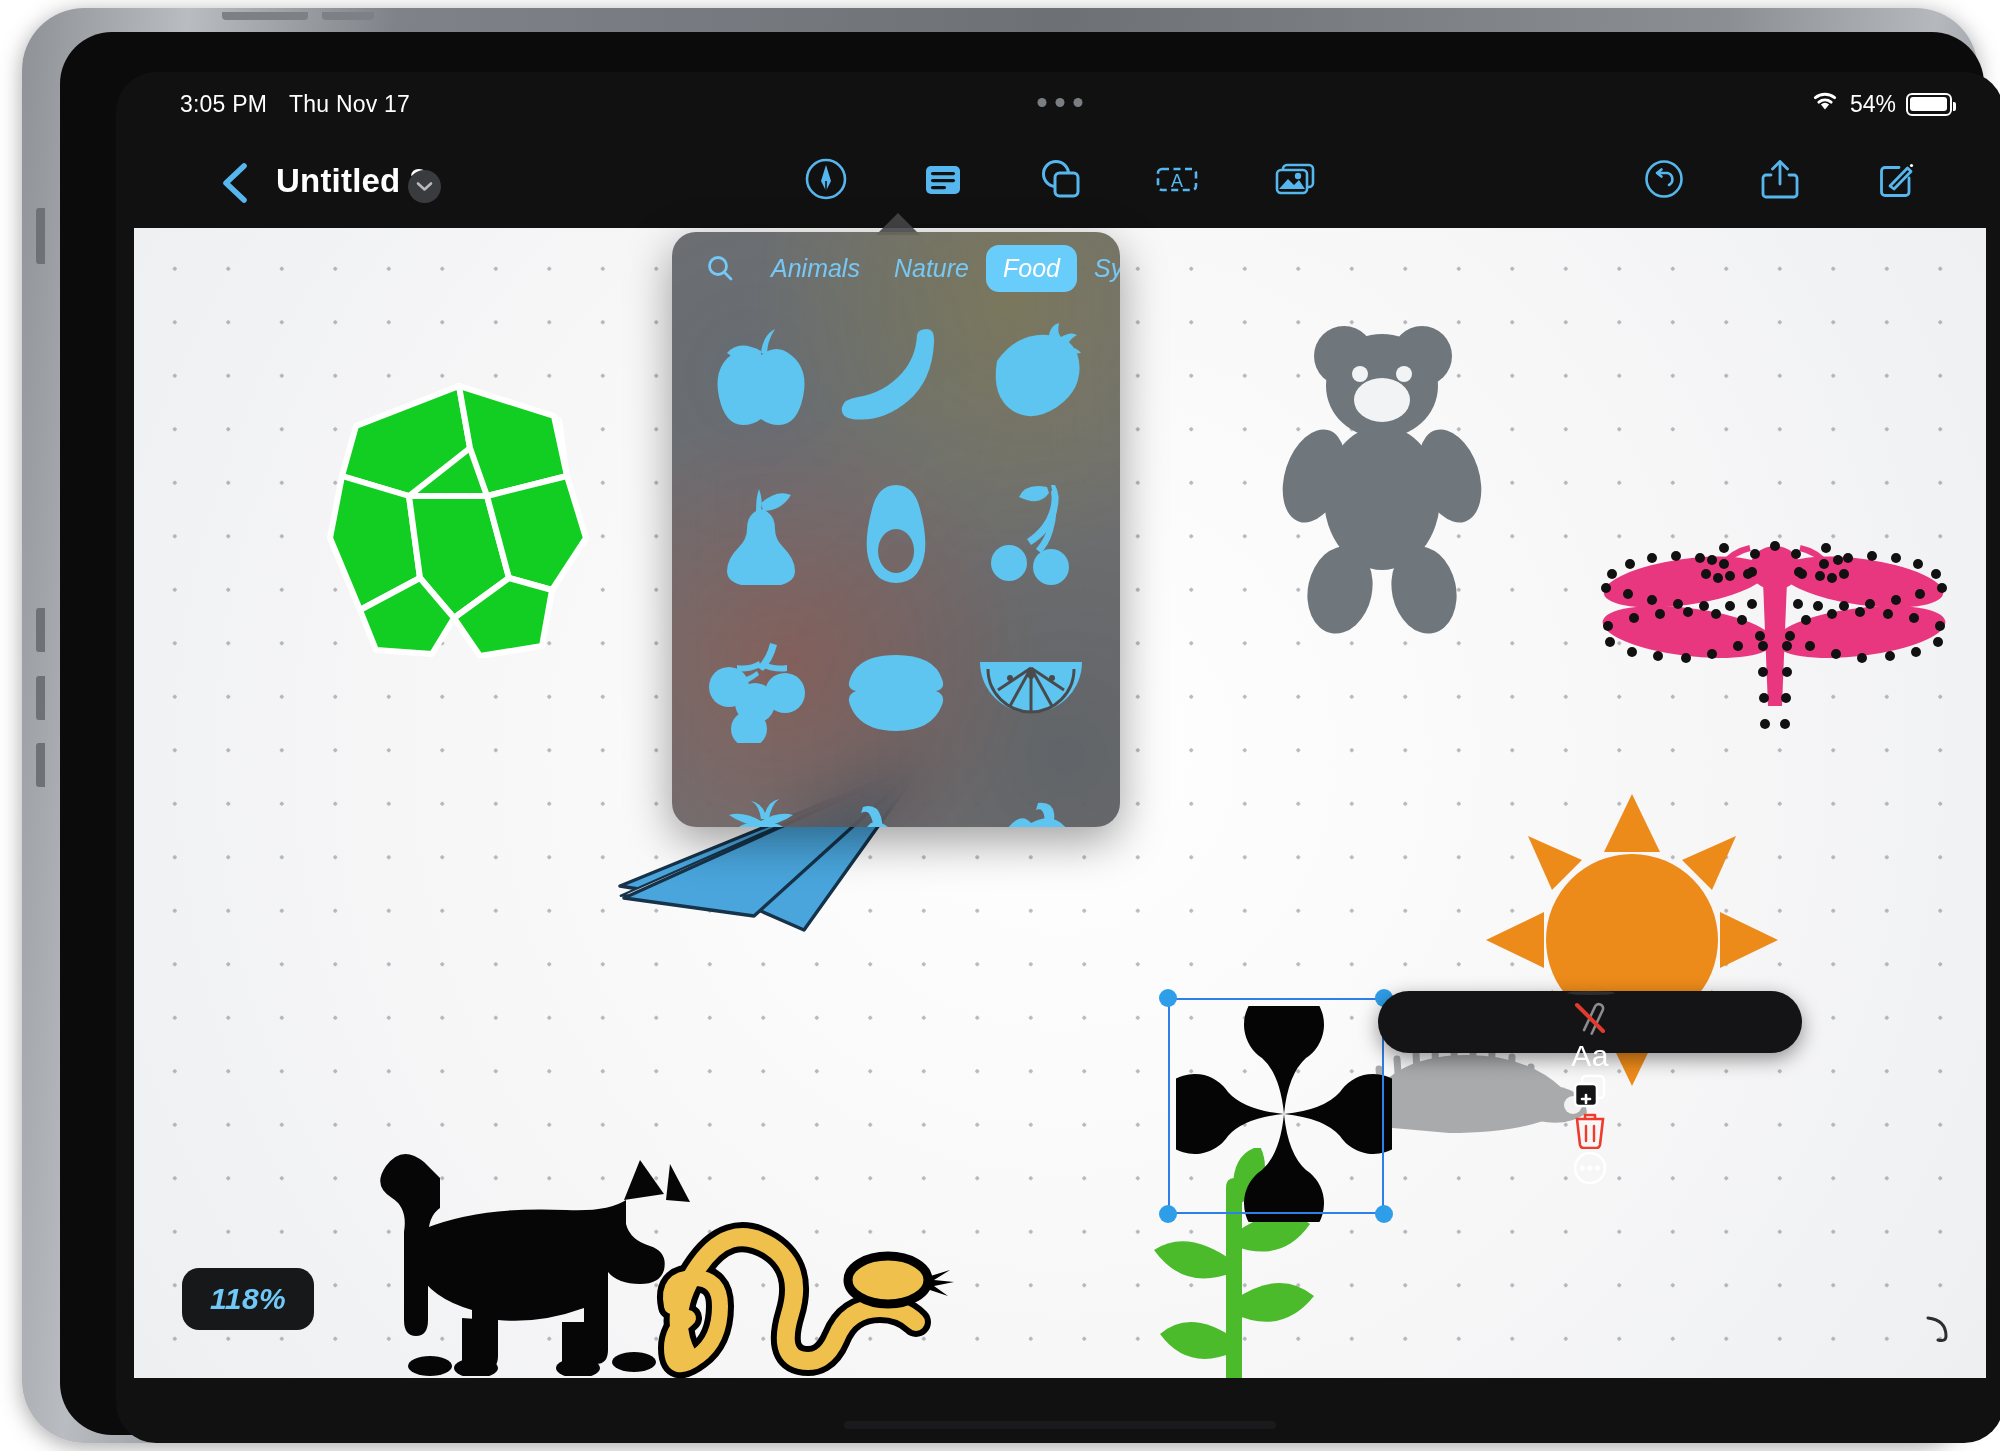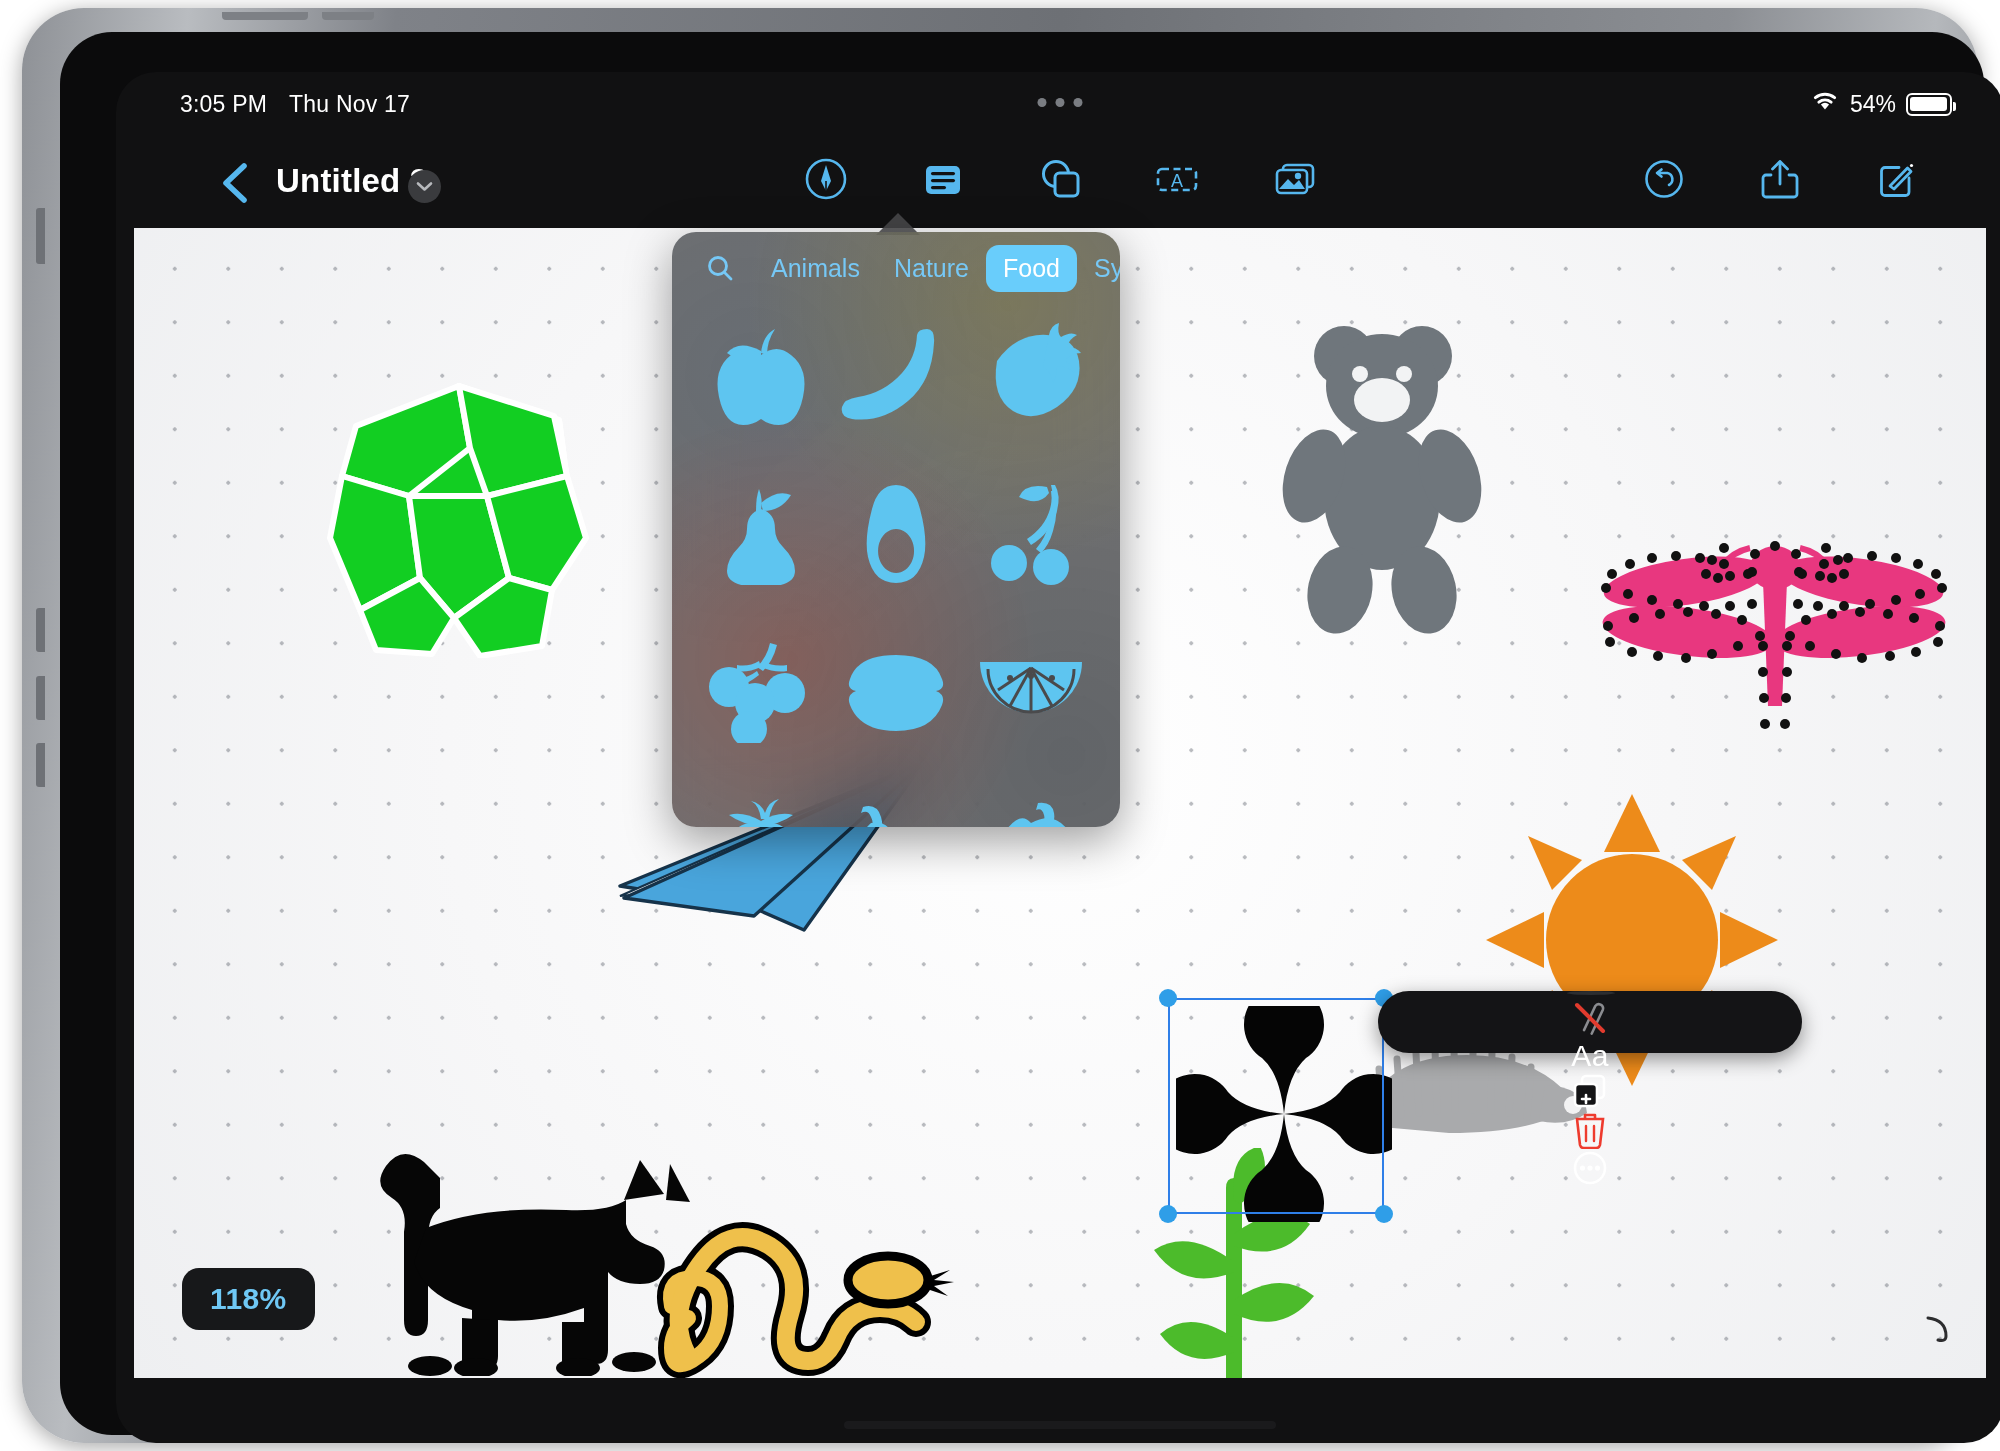--- a/index.html
+++ b/index.html
@@ -62,20 +62,21 @@
   #tools{position:absolute;left:50%;transform:translateX(-50%);top:16px;display:flex;gap:65px;align-items:center;}
   .tool{width:52px;height:54px;display:flex;align-items:center;justify-content:center;cursor:pointer;}
   #rtools{position:absolute;right:82px;top:16px;display:flex;gap:64px;align-items:center;}
 
   
   #canvas{
     position:absolute;left:18px;top:156px;width:1852px;height:1150px;
     background:
       radial-gradient(circle at 50% 46%, #ffffff 0%, #f7f7f8 55%, #eeeff1 100%);
     overflow:hidden;
+    font-style:italic;
   }
   #dots{
     position:absolute;inset:0;
     background-image:radial-gradient(circle, rgba(90,95,105,.42) 1.6px, transparent 1.8px);
     background-size:53.5px 53.5px;
     background-position:14px 14px;
   }
 
   .shape{position:absolute;}
 
@@ -105,21 +106,21 @@
       radial-gradient(circle at 26% 72%, rgba(168,62,48,.33), transparent 46%),
       radial-gradient(circle at 75% 12%, rgba(150,140,40,.28), transparent 42%),
       radial-gradient(circle at 18% 24%, rgba(70,95,120,.22), transparent 48%),
       radial-gradient(circle at 88% 88%, rgba(60,70,80,.30), transparent 50%);
     pointer-events:none;}
   #picker-arrow{position:absolute;left:760px;top:141px;width:0;height:0;
     border-left:22px solid transparent;border-right:22px solid transparent;
     border-bottom:22px solid rgba(74,74,76,0.88);}
   #tabs{position:absolute;left:0;top:0;width:100%;height:72px;display:flex;align-items:center;
     padding-left:20px;gap:0;overflow:hidden;}
-  .tab{color:#76c8f6;font-size:25px;padding:9px 17px;border-radius:13px;white-space:nowrap;cursor:pointer;}
+  .tab{color:#76c8f6;font-size:25px;padding:9px 17px;border-radius:13px;white-space:nowrap;cursor:pointer;font-style:italic;}
   .tab.active{background:#69cdfb;color:#fff;font-weight:500;}
   #tab-search{margin-right:6px;display:flex;align-items:center;padding:0 14px;cursor:pointer;}
   #grid{position:absolute;left:0;top:78px;width:100%;display:grid;
     grid-template-columns:repeat(3,1fr);row-gap:32px;padding:0 22px;}
   .cell{height:127px;display:flex;align-items:center;justify-content:center;cursor:pointer;}
   .cell svg{display:block;}
 
   
   #ctx{
     position:absolute;left:1262px;top:919px;width:424px;height:62px;

